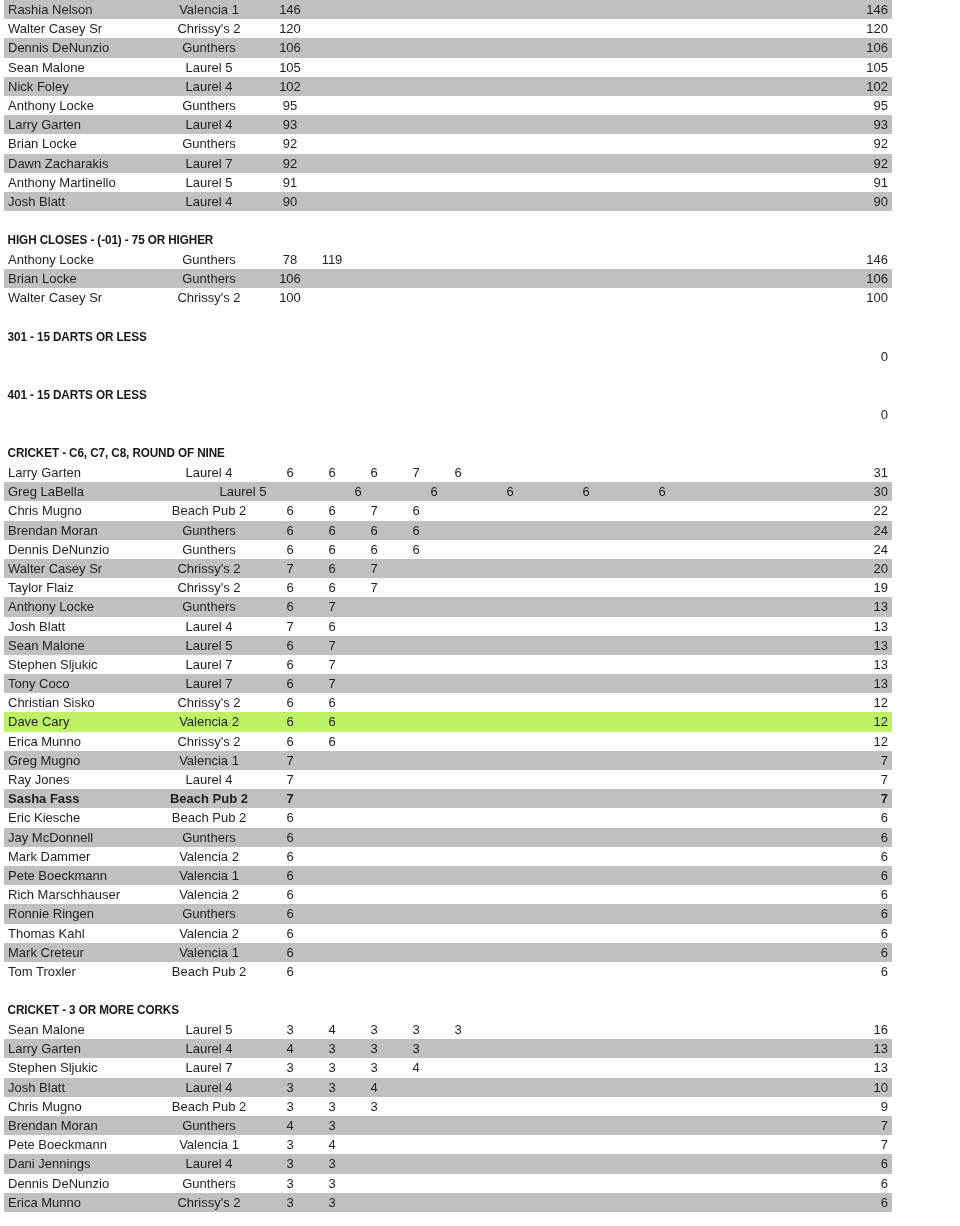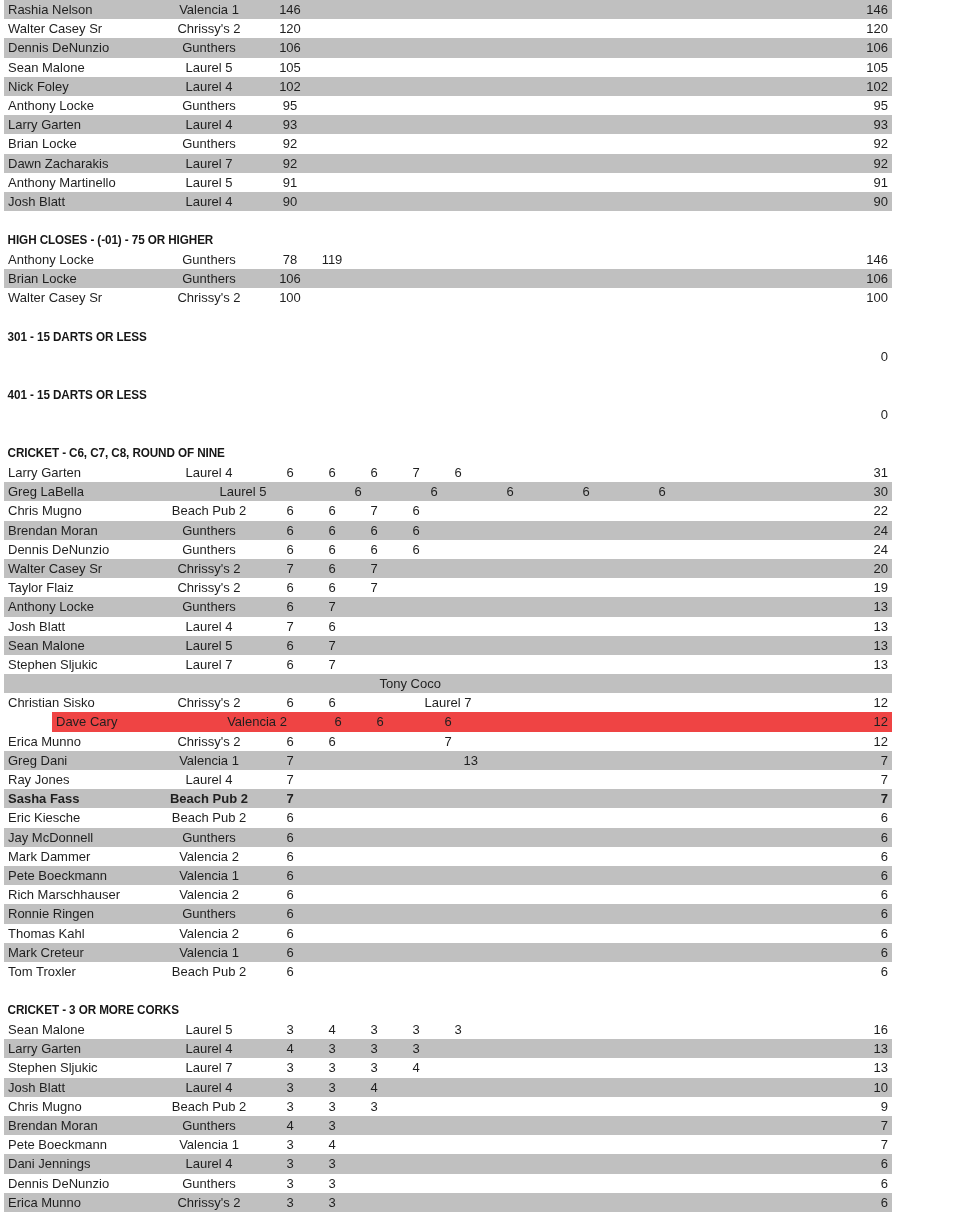--- a/index.html
+++ b/index.html
@@ -375,21 +375,21 @@
     <span class="c name">Stephen Sljukic</span>
     <span class="c team">Laurel 7</span>
     <span class="c s s1">6</span>
     <span class="c s s2">7</span>
     <span class="c s s3"></span>
     <span class="c s s4"></span>
     <span class="c s s5"></span>
     <span class="c fill"></span>
     <span class="c total">13</span>
   </div>
-            <div class="row shaded" style="background: rgb(192, 192, 192); flex-direction: column;">
+            <div class="row shaded" style="background: rgb(192, 192, 192);">
     <span class="c name">Tony Coco</span>
     <span class="c team">Laurel 7</span>
     <span class="c s s1">6</span>
     <span class="c s s2">7</span>
     <span class="c s s3"></span>
     <span class="c s s4"></span>
     <span class="c s s5"></span>
     <span class="c fill"></span>
     <span class="c total">13</span>
   </div>
@@ -397,21 +397,21 @@
     <span class="c name">Christian Sisko</span>
     <span class="c team">Chrissy's 2</span>
     <span class="c s s1">6</span>
     <span class="c s s2">6</span>
     <span class="c s s3"></span>
     <span class="c s s4"></span>
     <span class="c s s5"></span>
     <span class="c fill"></span>
     <span class="c total">12</span>
   </div>
-            <div class="row shaded" style="background: #ef4444; margin-left: 48px;">
+            <div class="row shaded" style="background: #bef264;">
     <span class="c name">Dave Cary</span>
     <span class="c team">Valencia 2</span>
     <span class="c s s1">6</span>
     <span class="c s s2">6</span>
     <span class="c s s3"></span>
     <span class="c s s4"></span>
     <span class="c s s5"></span>
     <span class="c fill"></span>
     <span class="c total">12</span>
   </div>
@@ -420,21 +420,21 @@
     <span class="c team">Chrissy's 2</span>
     <span class="c s s1">6</span>
     <span class="c s s2">6</span>
     <span class="c s s3"></span>
     <span class="c s s4"></span>
     <span class="c s s5"></span>
     <span class="c fill"></span>
     <span class="c total">12</span>
   </div>
             <div class="row shaded" style="background: rgb(192, 192, 192);">
-    <span class="c name">Greg Dani</span>
+    <span class="c name">Greg Mugno</span>
     <span class="c team">Valencia 1</span>
     <span class="c s s1">7</span>
     <span class="c s s2"></span>
     <span class="c s s3"></span>
     <span class="c s s4"></span>
     <span class="c s s5"></span>
     <span class="c fill"></span>
     <span class="c total">7</span>
   </div>
             <div class="row">

